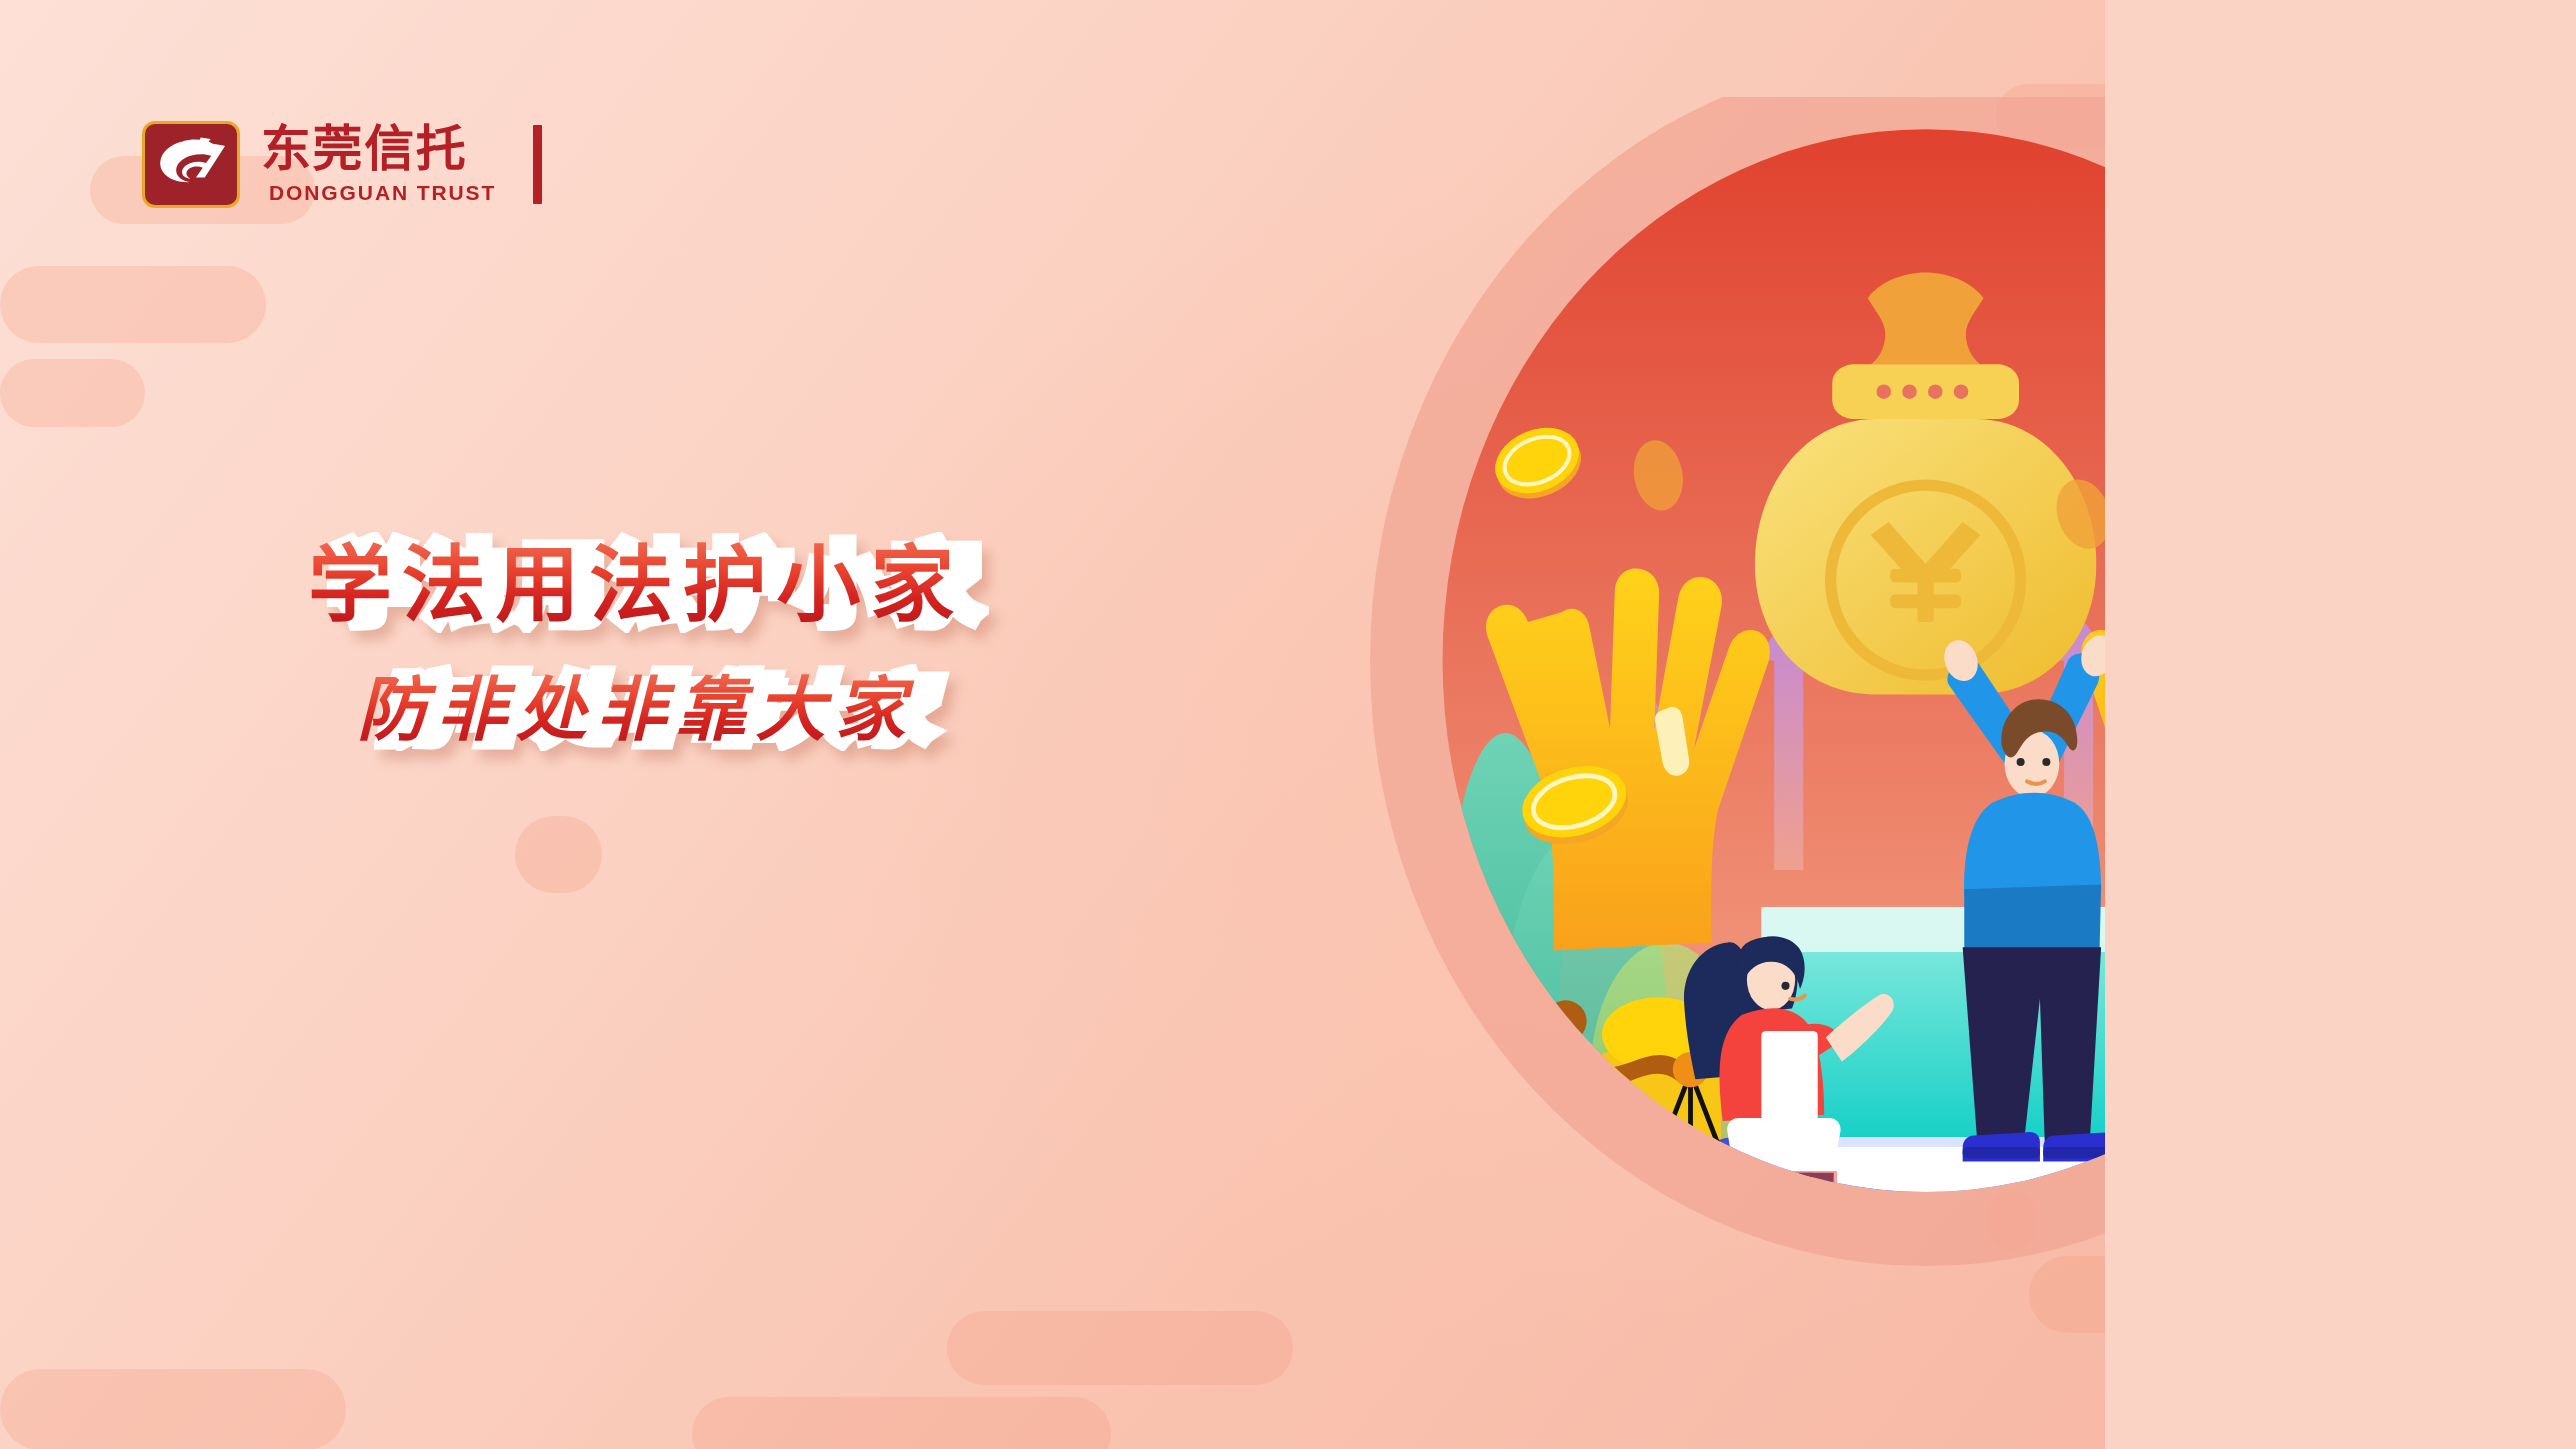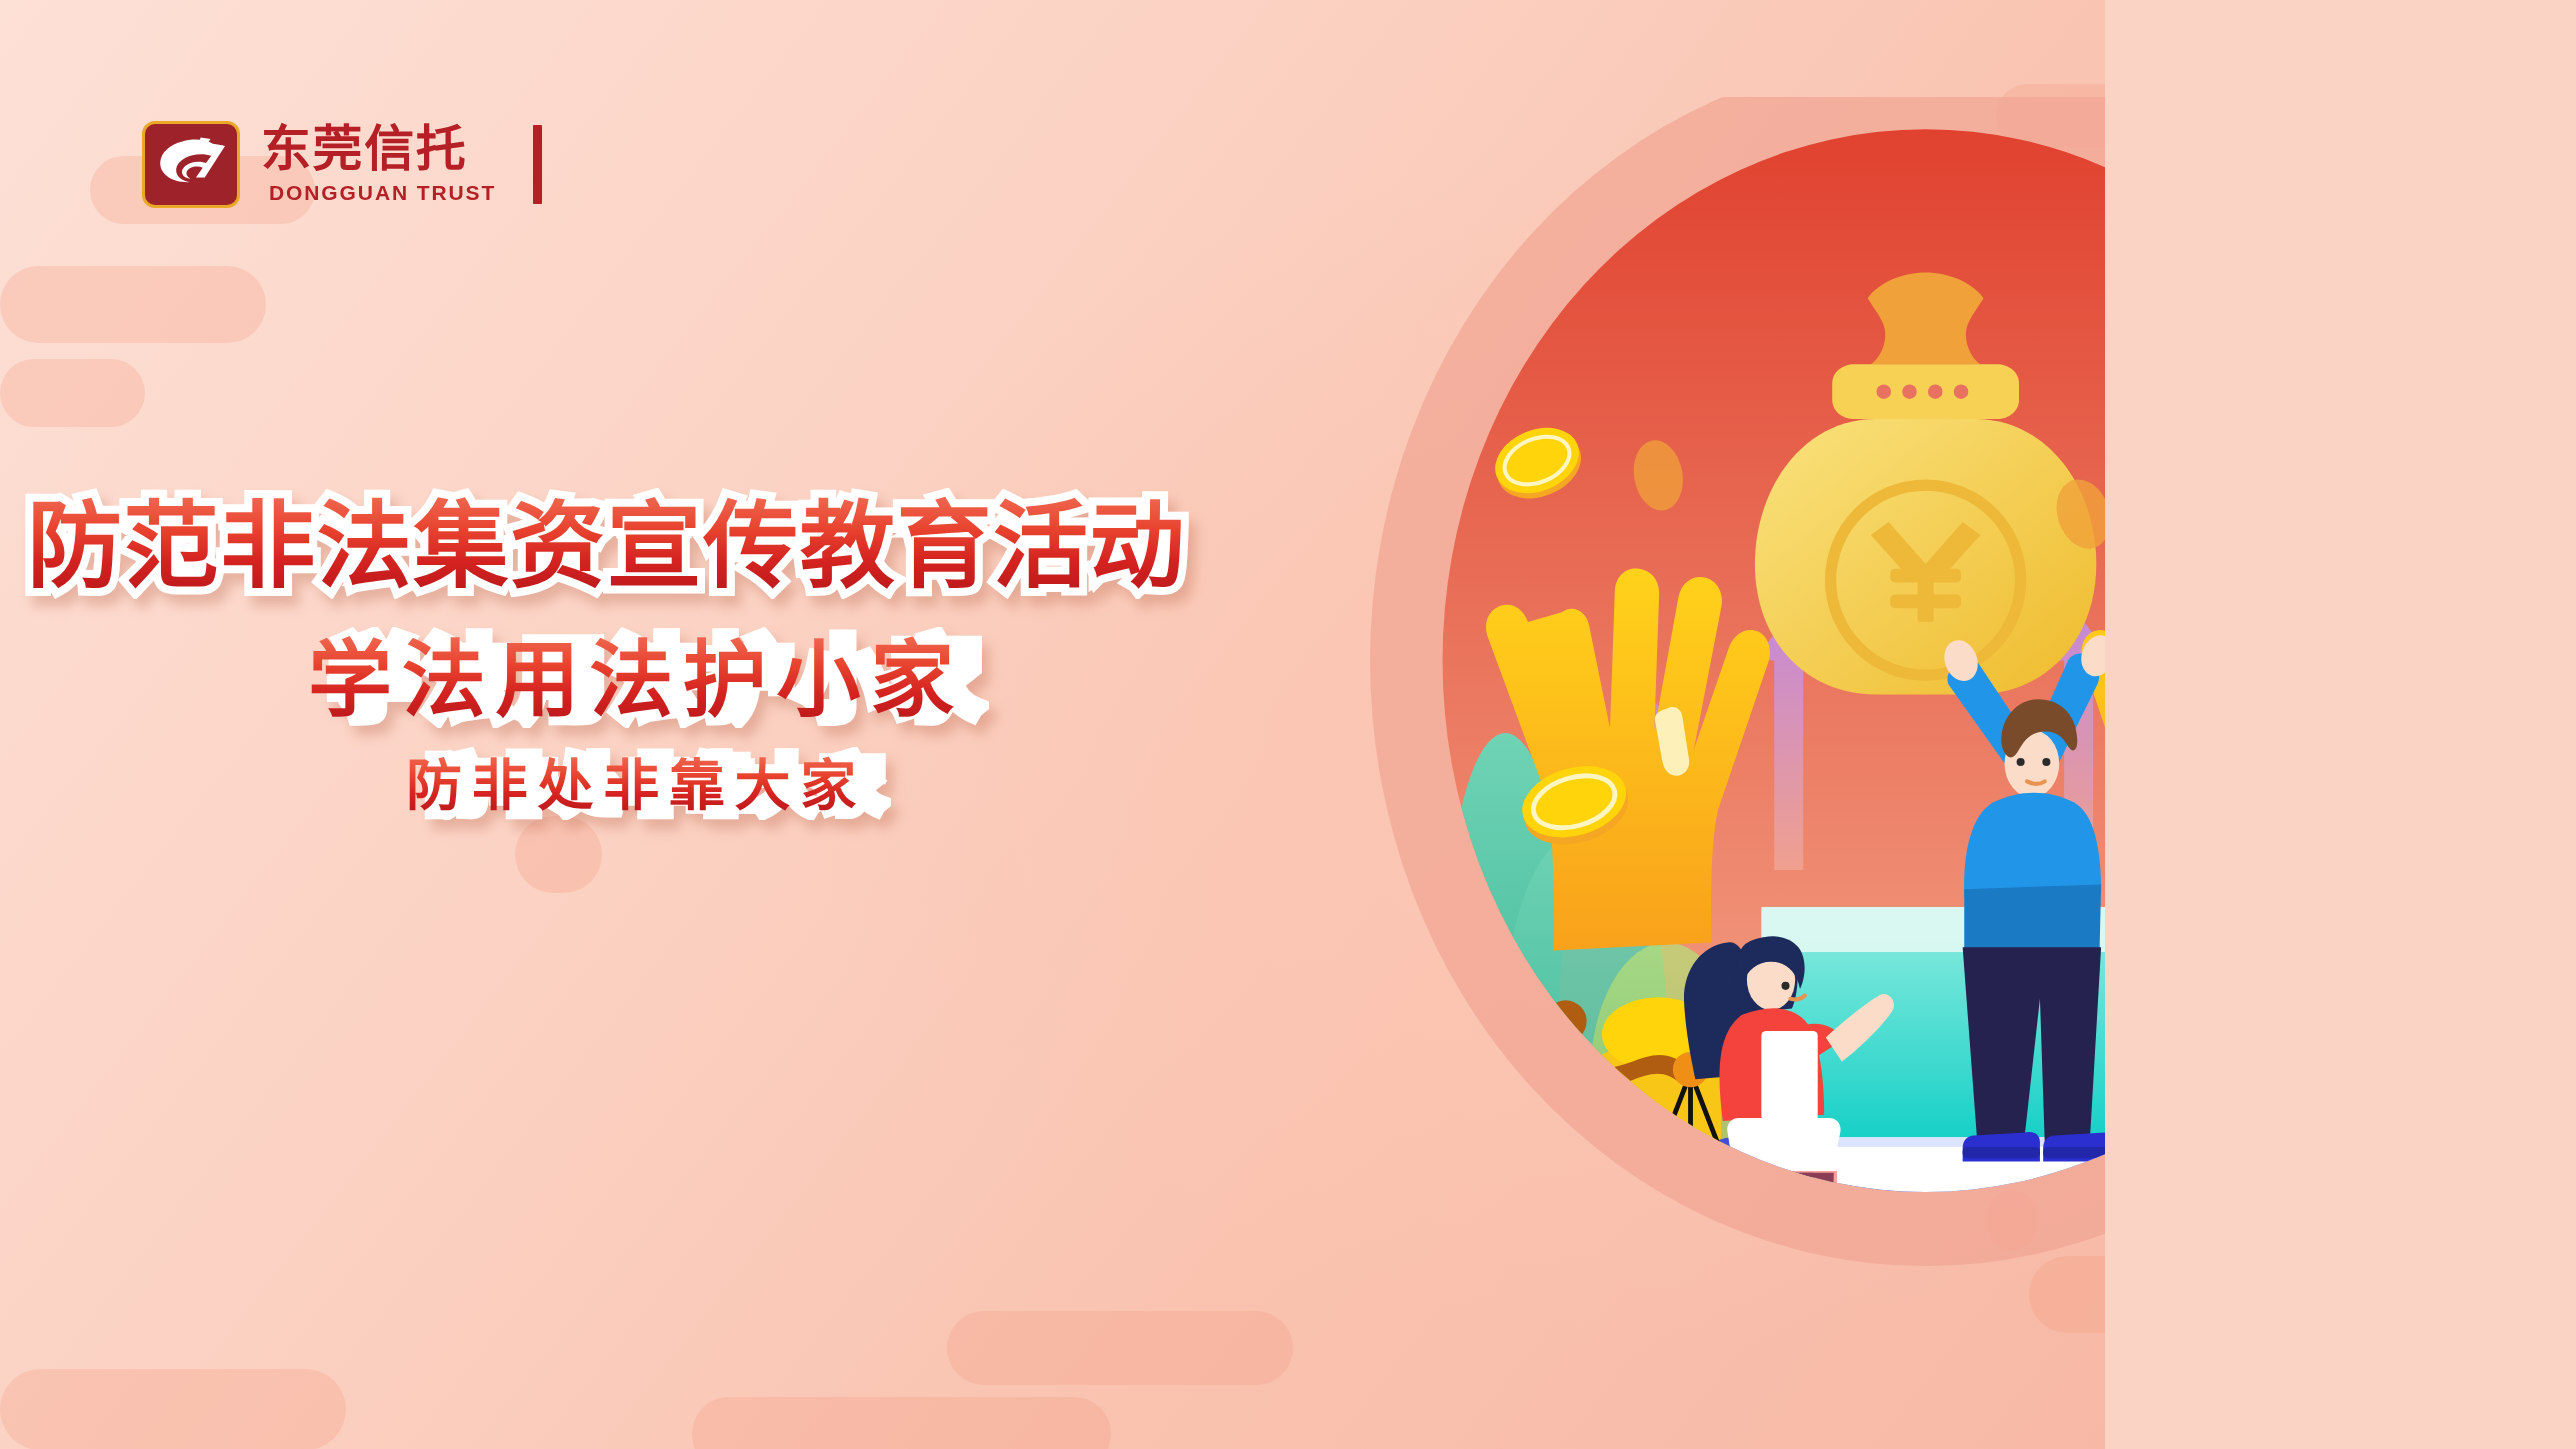--- a/index.html
+++ b/index.html
@@ -56,21 +56,21 @@
     position:relative;z-index:2;
   }
   .hl .stroke{
     position:absolute;left:0;top:0;width:100%;z-index:1;color:#fff;
     -webkit-text-stroke:17.7px #fff;paint-order:stroke fill;
     filter:drop-shadow(7.2px 10.5px 5.6px rgba(190,105,80,.34));
   }
   #hl1{font-size:95px;letter-spacing:1.6px;margin-left:27px;text-align:left;}
   #hl1 .stroke{-webkit-text-stroke-width:16px;}
   #hl2{font-size:84px;letter-spacing:9.7px;margin-top:44px;padding-right:48px;}
-  #hl3{font-size:56px;letter-spacing:9.7px;margin-top:36px;padding-right:48px;}
+  #hl3{font-size:70px;letter-spacing:9.7px;margin-top:48px;padding-right:48px;font-style:italic;}
 
   
   #illo{position:absolute;left:1320px;top:97px;width:1208px;height:1256px;z-index:20;}
   #illo svg{width:100%;height:100%;display:block;}
 </style>
 </head>
 <body>
 
 <div id="banner">
 
@@ -105,24 +105,20 @@
     <div id="logo-words">
       <div id="logo-cn">东莞信托</div>
       <div id="logo-en">DONGGUAN TRUST</div>
     </div>
 
     <div id="logo-divider"></div>
 
   </div>
 
   <div id="headlines">
-    <div class="hl" id="hl1">
-      <span class="stroke">防范非法集资宣传教育活动</span>
-      <span class="fill">防范非法集资宣传教育活动</span>
-    </div>
     <div class="hl" id="hl2">
       <span class="stroke">学法用法护小家</span>
       <span class="fill">学法用法护小家</span>
     </div>
     <div class="hl" id="hl3">
       <span class="stroke">防非处非靠大家</span>
       <span class="fill">防非处非靠大家</span>
     </div>
   </div>
 

